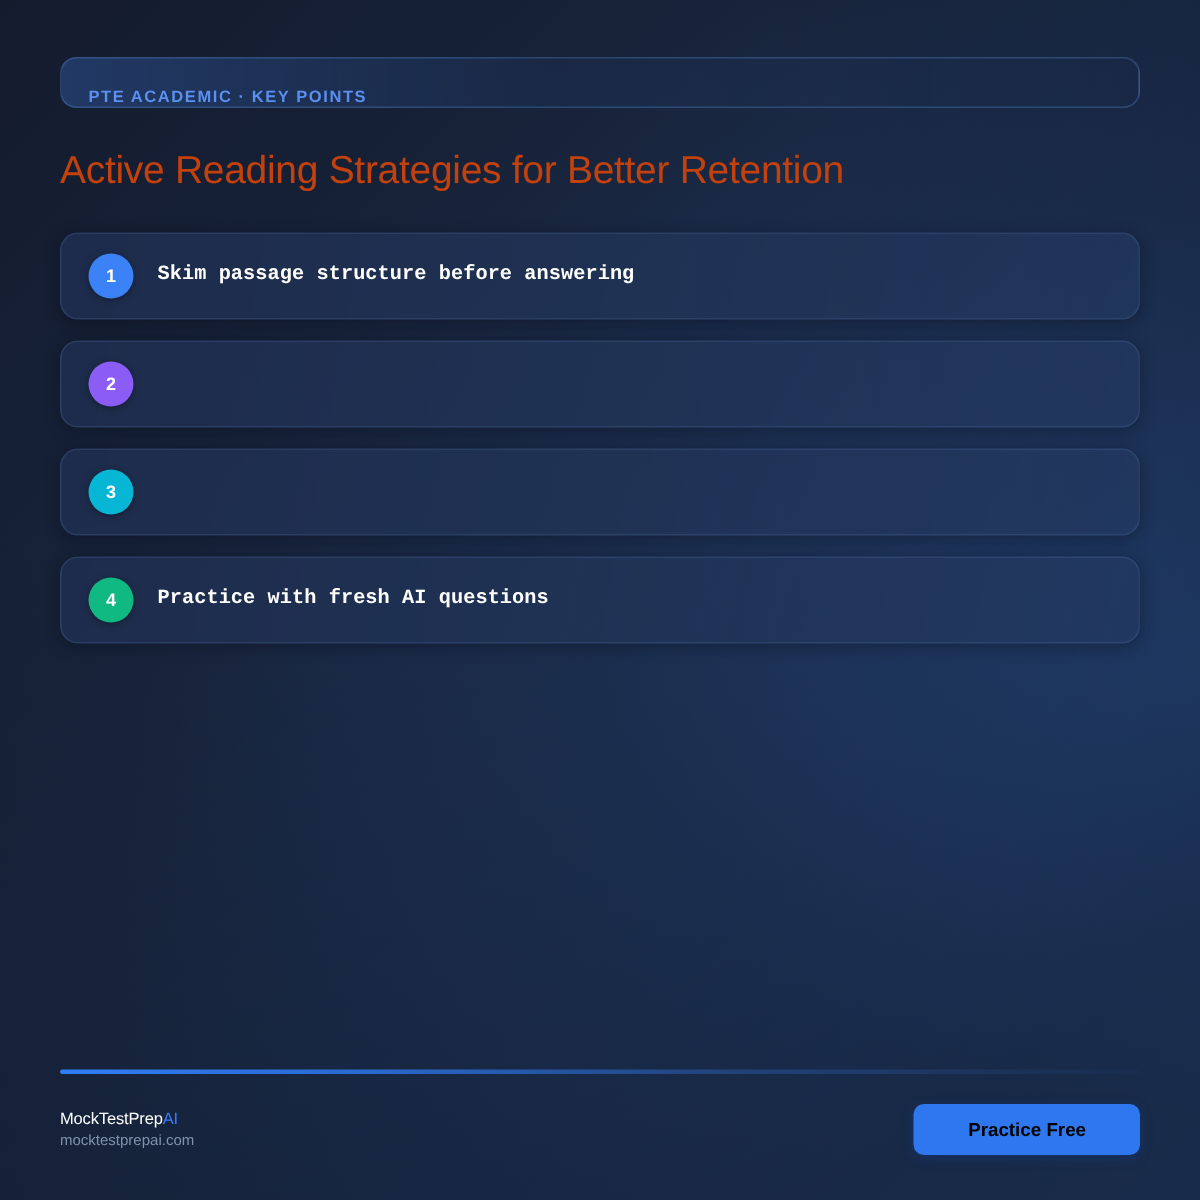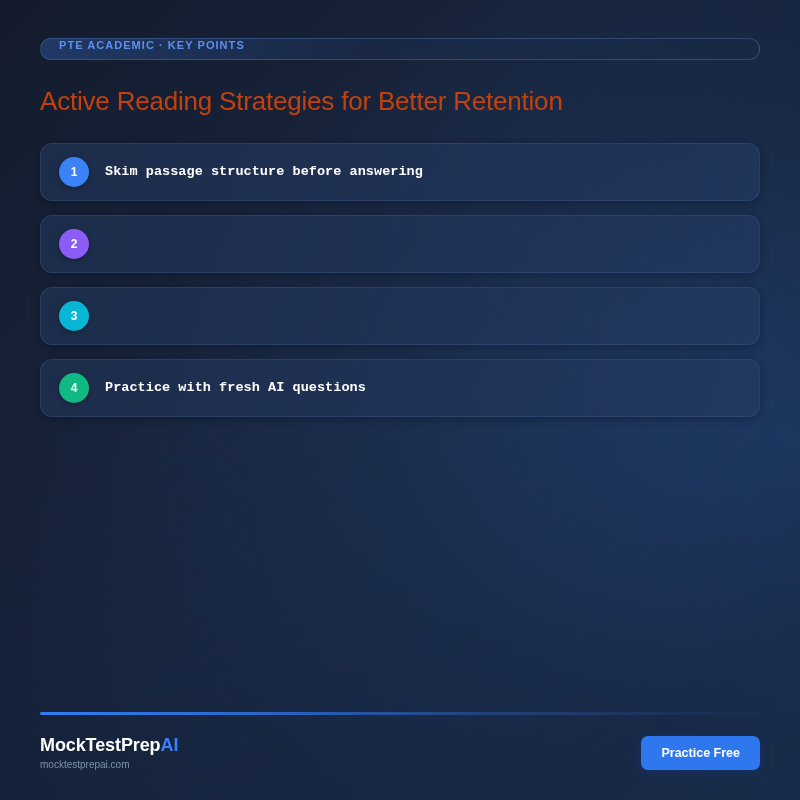--- a/index.html
+++ b/index.html
@@ -30,26 +30,26 @@
   .page {
     position: relative;
     width: 800px;
     height: 800px;
     padding: 38px 40px 0 40px;
   }
 
   
   .kicker {
     width: 720px;
-    height: 22px;
+    height: 34px;
     border-radius: 11px;
     border: 1px solid rgba(96,145,220,0.30);
     background: linear-gradient(90deg, rgba(48,92,165,0.45) 0%, rgba(36,66,120,0.22) 45%, rgba(30,55,100,0.08) 100%);
     display: flex;
-    align-items: flex-start;
+    align-items: flex-end;
     padding-left: 18px;
     margin-bottom: 26px;
   }
   .kicker-text {
     font-size: 11px;
     font-weight: bold;
     letter-spacing: 1.05px;
     color: #5b90f0;
   }
 
@@ -128,39 +128,39 @@
     border-radius: 2px;
     background: linear-gradient(90deg, #2f7df4 0%, #2a6ad0 28%, rgba(42,96,180,0.45) 62%, rgba(40,80,150,0.05) 100%);
     margin-bottom: 20px;
   }
   .footer-row {
     display: flex;
     align-items: center;
     justify-content: space-between;
   }
   .brand-name {
-    font-size: 18px;
-    font-weight: bold;
+    font-size: 11px;
+    font-weight: normal;
     color: #ffffff;
     letter-spacing: -0.1px;
   }
   .brand-name .brand-ai { color: #3b7dfc; }
   .brand-url {
     margin-top: 3px;
     font-size: 10px;
     color: #7e92ad;
   }
   .cta {
     background: #2f77ef;
-    color: #ffffff;
+    color: #000000;
     font-size: 12.5px;
     font-weight: bold;
     border: none;
     border-radius: 7px;
-    padding: 10px 20px;
+    padding: 10px 36px;
     cursor: pointer;
     box-shadow: 0 2px 8px rgba(20,60,140,0.45);
   }
 </style>
 </head>
 <body>
 
 <div class="bg-vignette"></div>
 
 <div class="page">

